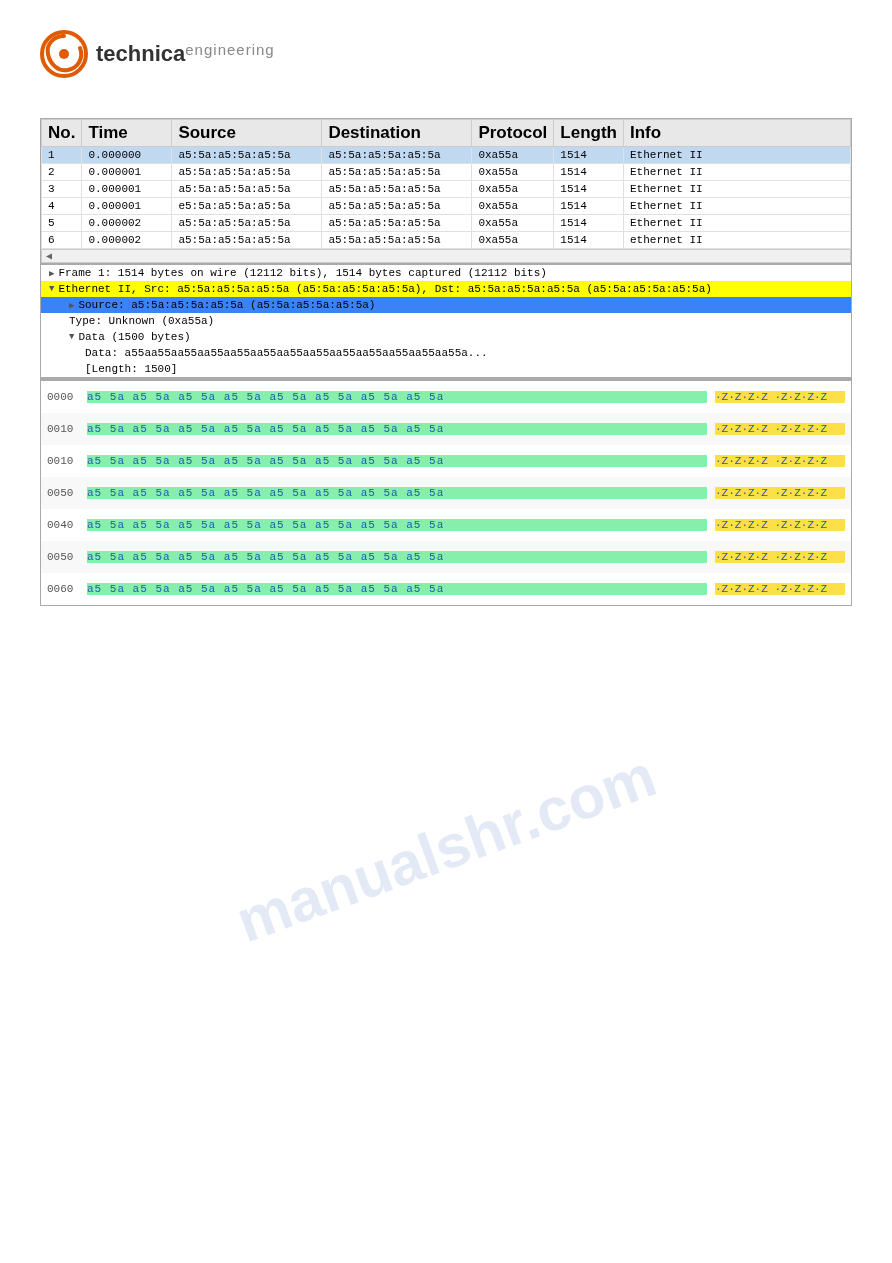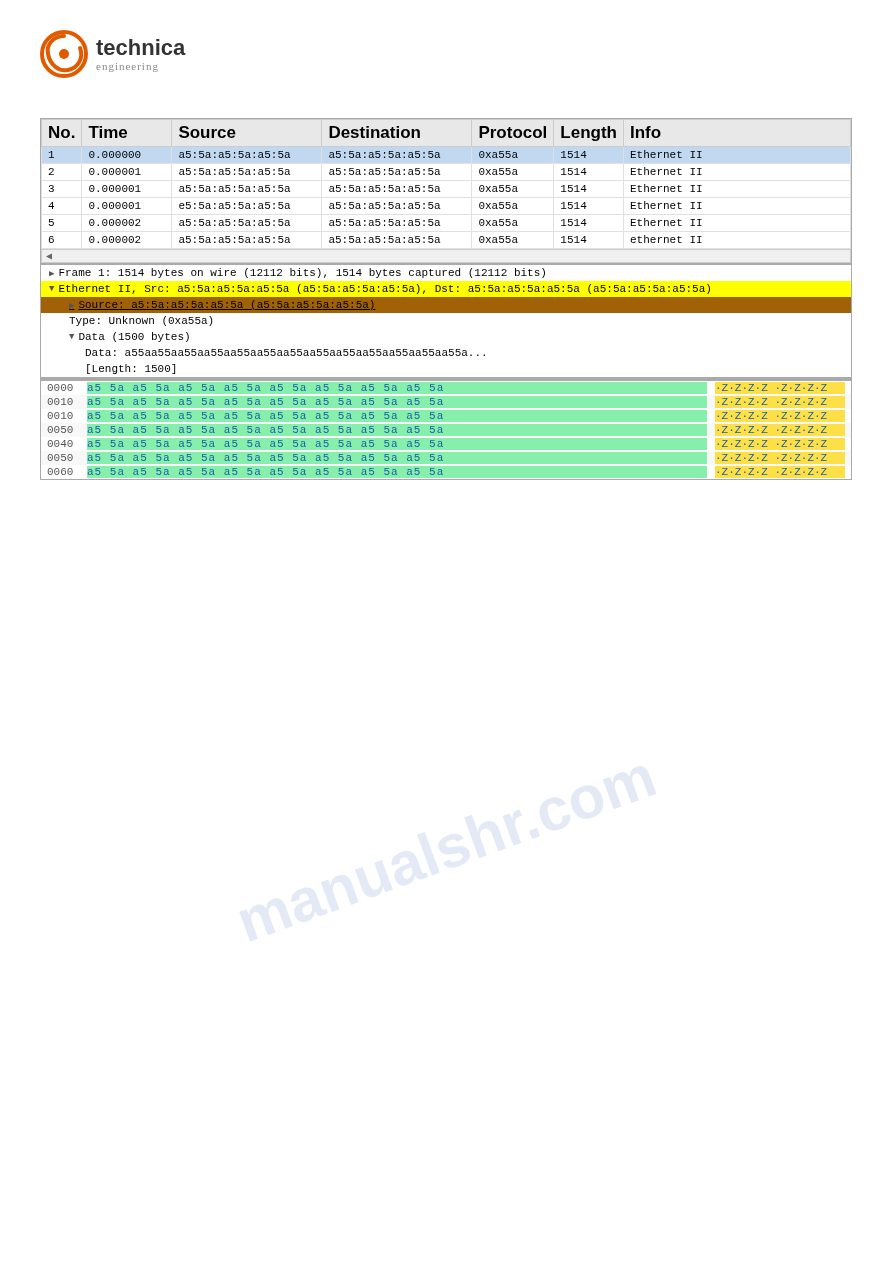--- a/index.html
+++ b/index.html
@@ -17,33 +17,32 @@
       display: flex;
       align-items: center;
     }
     .logo-icon {
       width: 48px;
       height: 48px;
       margin-right: 8px;
     }
     .logo-text {
       display: flex;
-      flex-direction: column;
+      flex-direction: row;
       line-height: 1.1;
     }
     .logo-text .brand {
       font-size: 22px;
       font-weight: bold;
       color: #333;
     }
     .logo-text .sub {
-      font-size: 11px;
+      font-size: 15px;
       color: #888;
       letter-spacing: 1px;
-      font-family: Liberation Serif, serif;
     }
 
     
     .wireshark-container {
       margin: 20px 40px;
       border: 1px solid #aaa;
       font-family: 'Courier New', monospace;
       font-size: 11px;
     }
 
@@ -120,22 +119,21 @@
     .detail-row.child.expandable::before {
       content: '▶';
       font-size: 9px;
       margin-right: 4px;
       color: #555;
     }
     .detail-row.highlighted {
       background: #ffff00;
     }
     .detail-row.child-highlighted {
-      background: #a16207;
-      text-decoration: underline;
+      background: #3b82f6;
     }
     .detail-plain {
       padding: 2px 8px;
       font-family: 'Courier New', monospace;
       font-size: 11px;
     }
     .detail-plain.child {
       padding-left: 28px;
     }
     .detail-plain.sub-child {
@@ -143,21 +141,21 @@
     }
 
     
     .hex-panel {
       border-top: 2px solid #aaa;
       font-family: 'Courier New', monospace;
       font-size: 11px;
     }
     .hex-row {
       display: flex;
-      padding: 1px 6px;
+      padding: 10px 6px;
     }
     .hex-row.even { background: #ffffff; }
     .hex-row.odd { background: #f8f8f8; }
     .hex-offset {
       color: #555;
       width: 40px;
       flex-shrink: 0;
     }
     .hex-bytes {
       color: #1a5fa8;

